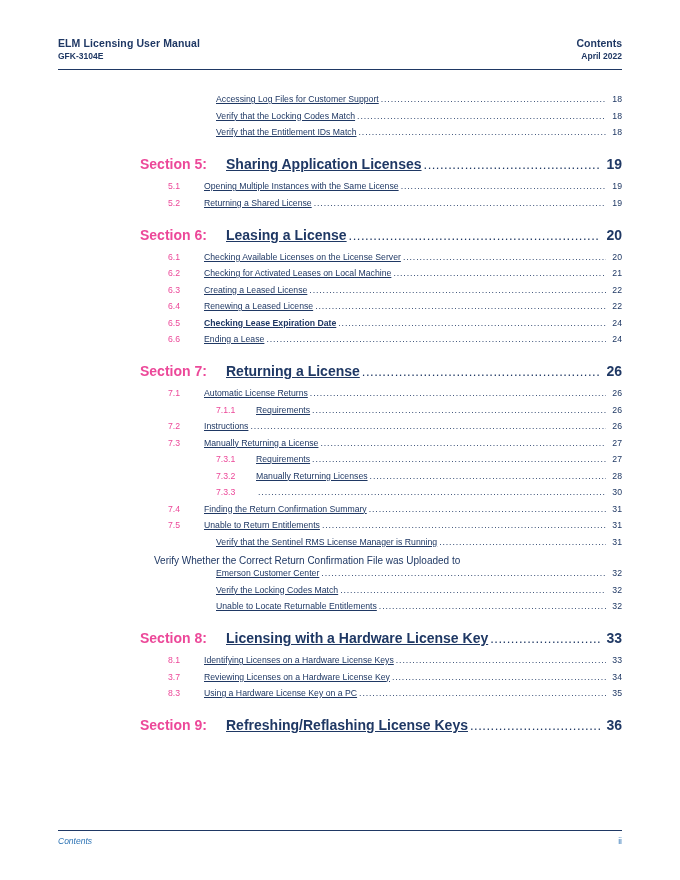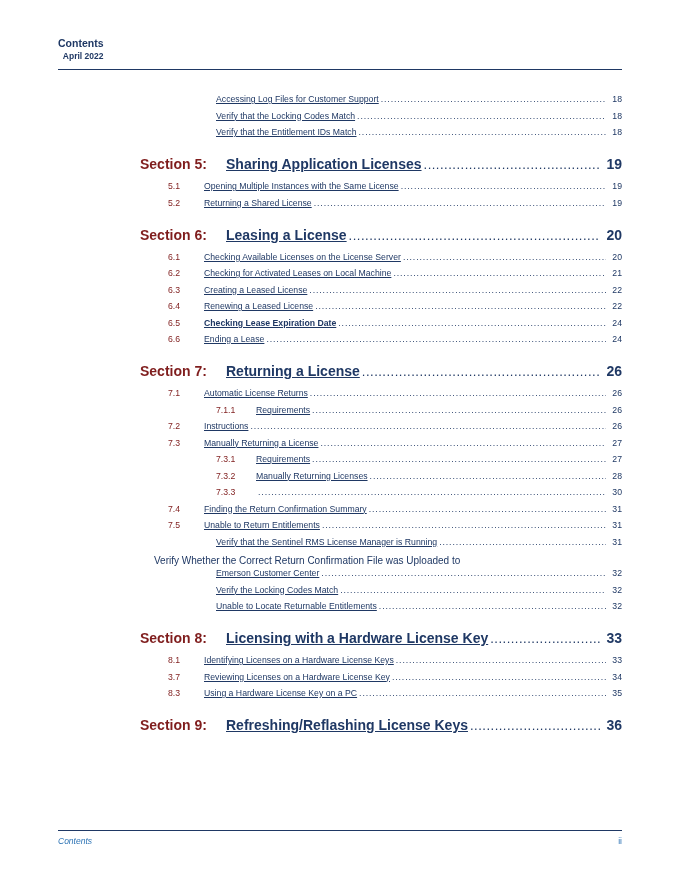--- a/index.html
+++ b/index.html
@@ -65,21 +65,21 @@
   }
   .toc-row {
     display: flex;
     align-items: baseline;
     width: 100%;
     color: #1f3864;
   }
   .toc-num {
     flex: 0 0 auto;
     font-size: 8.7px;
-    color: #7f1d1d;
+    color: #ec4899;
   }
   .toc-text {
     flex: 0 0 auto;
     font-size: 8.7px;
     color: #1f3864;
     white-space: nowrap;
     text-decoration: underline;
   }
   .dots {
     flex: 1 1 auto;
@@ -192,20 +192,24 @@
     font-size: 8.5px;
     color: #2e74b5;
   }
 </style>
 </head>
 <body>
 
 <div class="page">
 
   <div class="header">
+    <div class="header-left">
+      <div class="doc-title">ELM Licensing User Manual</div>
+      <div class="doc-code">GFK-3104E</div>
+    </div>
     <div class="header-right">
       <div class="hdr-label">Contents</div>
       <div class="hdr-date">April 2022</div>
     </div>
   </div>
 
   <div class="toc" id="toc-container">
       <div class="toc-row lvl-4">
         <span class="toc-num"></span>
         <span class="toc-text">Accessing Log Files for Customer Support</span>

